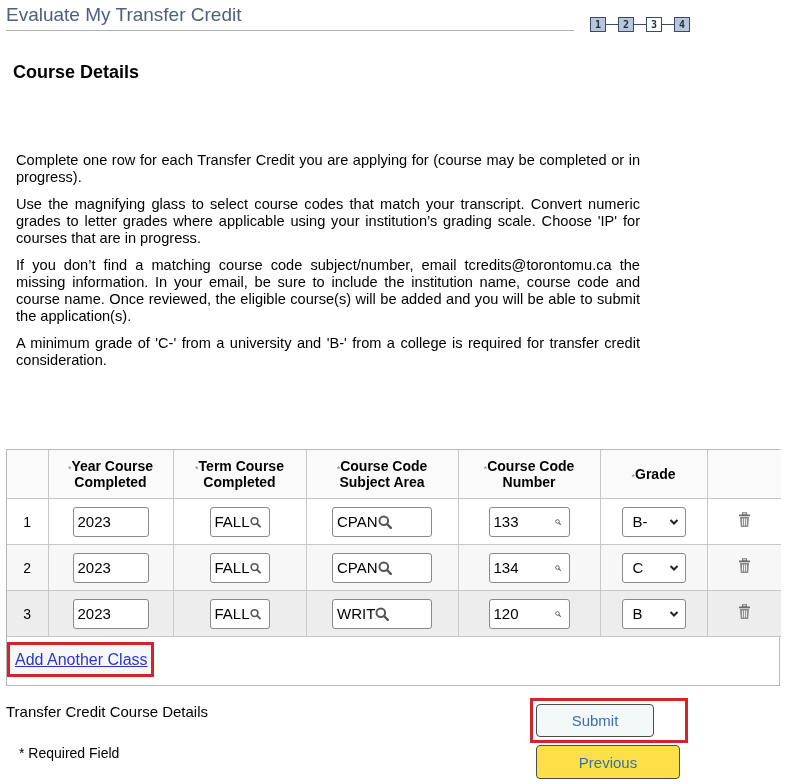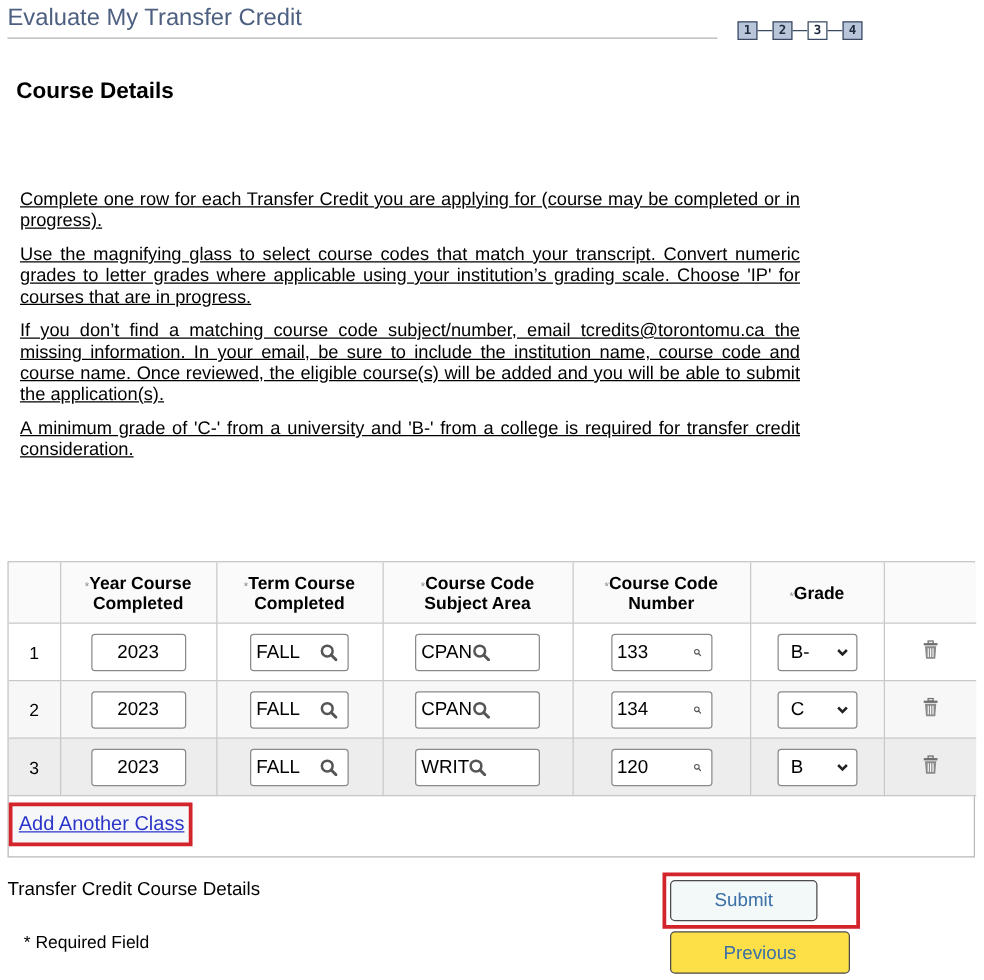--- a/index.html
+++ b/index.html
@@ -25,21 +25,21 @@
   }
   .step.current { background: #ffffff; }
   .step-link { width: 12px; height: 1px; background: #3b4a63; }
   .section-title {
     position: absolute; left: 13px; top: 62px; font-size: 18px; font-weight: bold;
   }
   .instructions {
     position: absolute; left: 16px; top: 152px; width: 624px;
     font-size: 14.6px; line-height: 17px; text-align: justify; color: #000;
   }
-  .instructions p { margin: 0 0 10px 0; text-decoration: underline; }
+  .instructions p { margin: 0 0 10px 0; }
   .grid-wrap {
     position: absolute; left: 6px; top: 449px; width: 774px;
     border: 1px solid #b8b8b8; box-sizing: border-box; background: #fff;
   }
   table.grid { border-collapse: collapse; width: 100%; table-layout: fixed; }
   table.grid th {
     height: 48px; font-size: 14px; font-weight: bold; text-align: center;
     line-height: 16px; border-right: 1px solid #c8c8c8; border-bottom: 1px solid #c8c8c8;
     background: #fafafa; padding: 0 4px;
   }
@@ -52,22 +52,22 @@
   tr.row-0 td { background: #ffffff; }
   tr.row-1 td { background: #f7f7f7; }
   tr.row-2 td { background: #ededed; }
   td.rownum { text-align: right; padding-right: 6px; }
   .field {
     display: inline-flex; align-items: center; box-sizing: border-box;
     height: 30px; border: 1px solid #8a8a8a; border-radius: 3px; background: #fff;
     font-size: 15px; font-family: "Liberation Sans", sans-serif; color: #000;
     padding: 0 4px; vertical-align: middle; text-align: left;
   }
-  .field.year { width: 76px; justify-content: center; }
-  .field.term { width: 79px; justify-content: space-between; }
+  .field.year { width: 76px; justify-content: flex-start; }
+  .field.term { width: 60px; justify-content: space-between; }
   .field.subject { width: 100px; }
   .field.number { width: 81px; justify-content: space-between; gap: 36px; }
   .field.grade { width: 64px; justify-content: space-between; padding: 0 6px 0 10px; }
   .lookup-icon { width: 14px; height: 14px; margin-right: 4px; display: inline-block; }
   .chevron-icon { width: 10px; height: 8px; display: inline-block; }
   .trash-icon { width: 13px; height: 16px; display: inline-block; cursor: pointer; }
   .add-area { height: 48px; position: relative; text-align: right; }
   .add-link {
     position: absolute; left: 0px; top: 5px;
     border: 3px solid #d3232b; padding: 6px 3px 5px 5px;

